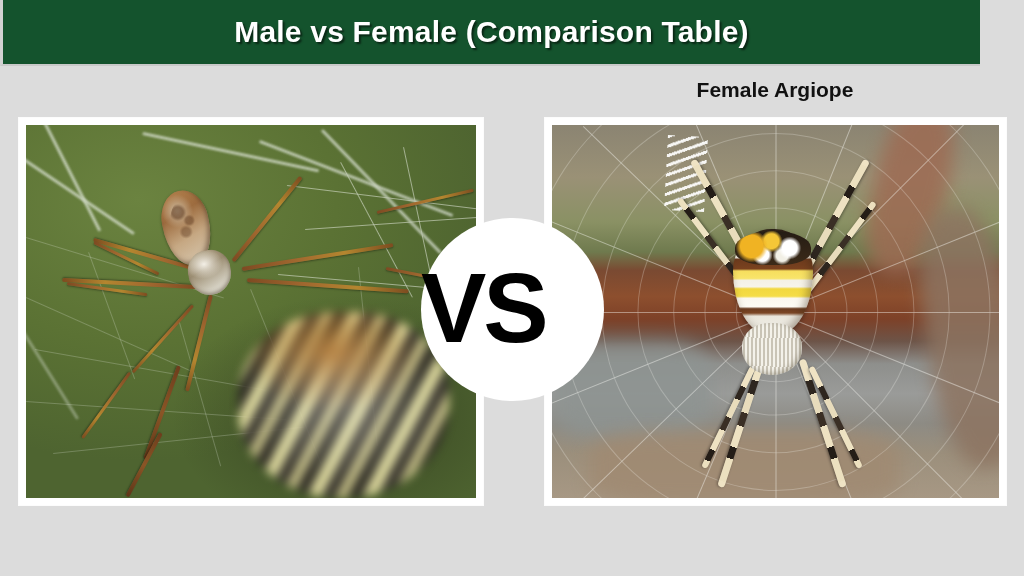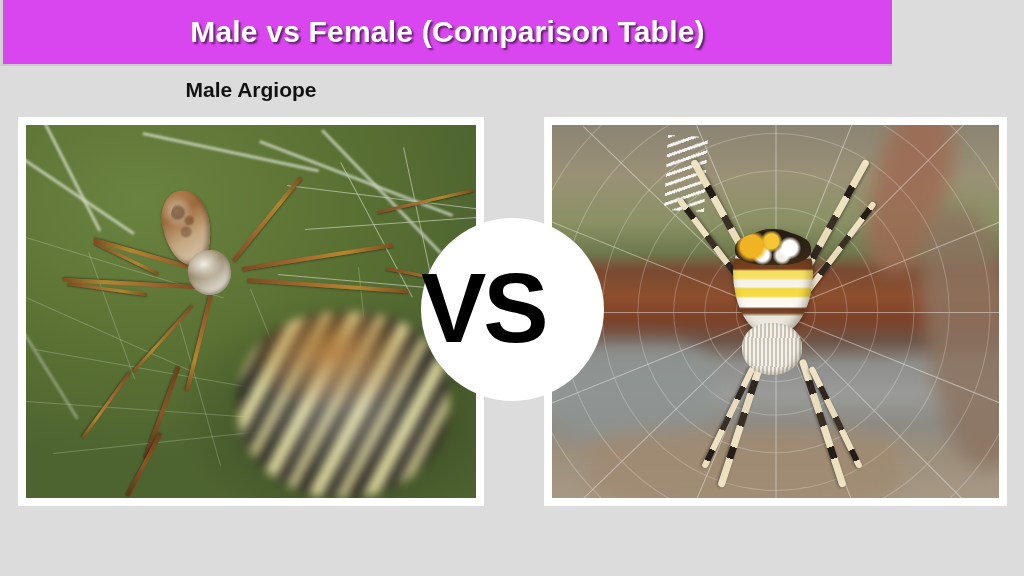--- a/index.html
+++ b/index.html
@@ -14,23 +14,23 @@
   body {
     background: #dcdcdc;
     font-family: "Liberation Sans", sans-serif;
     position: relative;
   }
 
   
   .header-bar {
     position: absolute;
     left: 0; top: 0;
-    width: 892px;
+    width: 980px;
     height: 66px;
-    background: #d946ef;
+    background: #14532d;
     border-bottom: 2px solid #c9c9c9;
     border-left: 3px solid #d2d2d2;
     display: flex;
     align-items: center;
     justify-content: center;
   }
   .header-title {
     color: #ffffff;
     font-size: 30px;
     font-weight: bold;
@@ -294,21 +294,21 @@
   }
 </style>
 </head>
 <body>
 
 <div class="header-bar">
   <div class="header-title">Male vs Female (Comparison Table)</div>
 </div>
 
 <div class="caption-row">
-  <div class="caption caption-left">Male Argiope</div>
+  <div class="caption caption-right">Female Argiope</div>
 </div>
 
 <div class="photo-frame frame-left">
   <div class="photo photo-male">
 
     <div class="web-layer">
       <div class="strand thick" style="left:-4%;  top:6%;   width:34%; transform:rotate(34deg);"></div>
       <div class="strand thick" style="left:4%;   top:-2%;  width:28%; transform:rotate(63deg);"></div>
       <div class="strand thick" style="left:26%;  top:2%;   width:40%; transform:rotate(12deg);"></div>
       <div class="strand thick" style="left:52%;  top:4%;   width:46%; transform:rotate(21deg);"></div>

